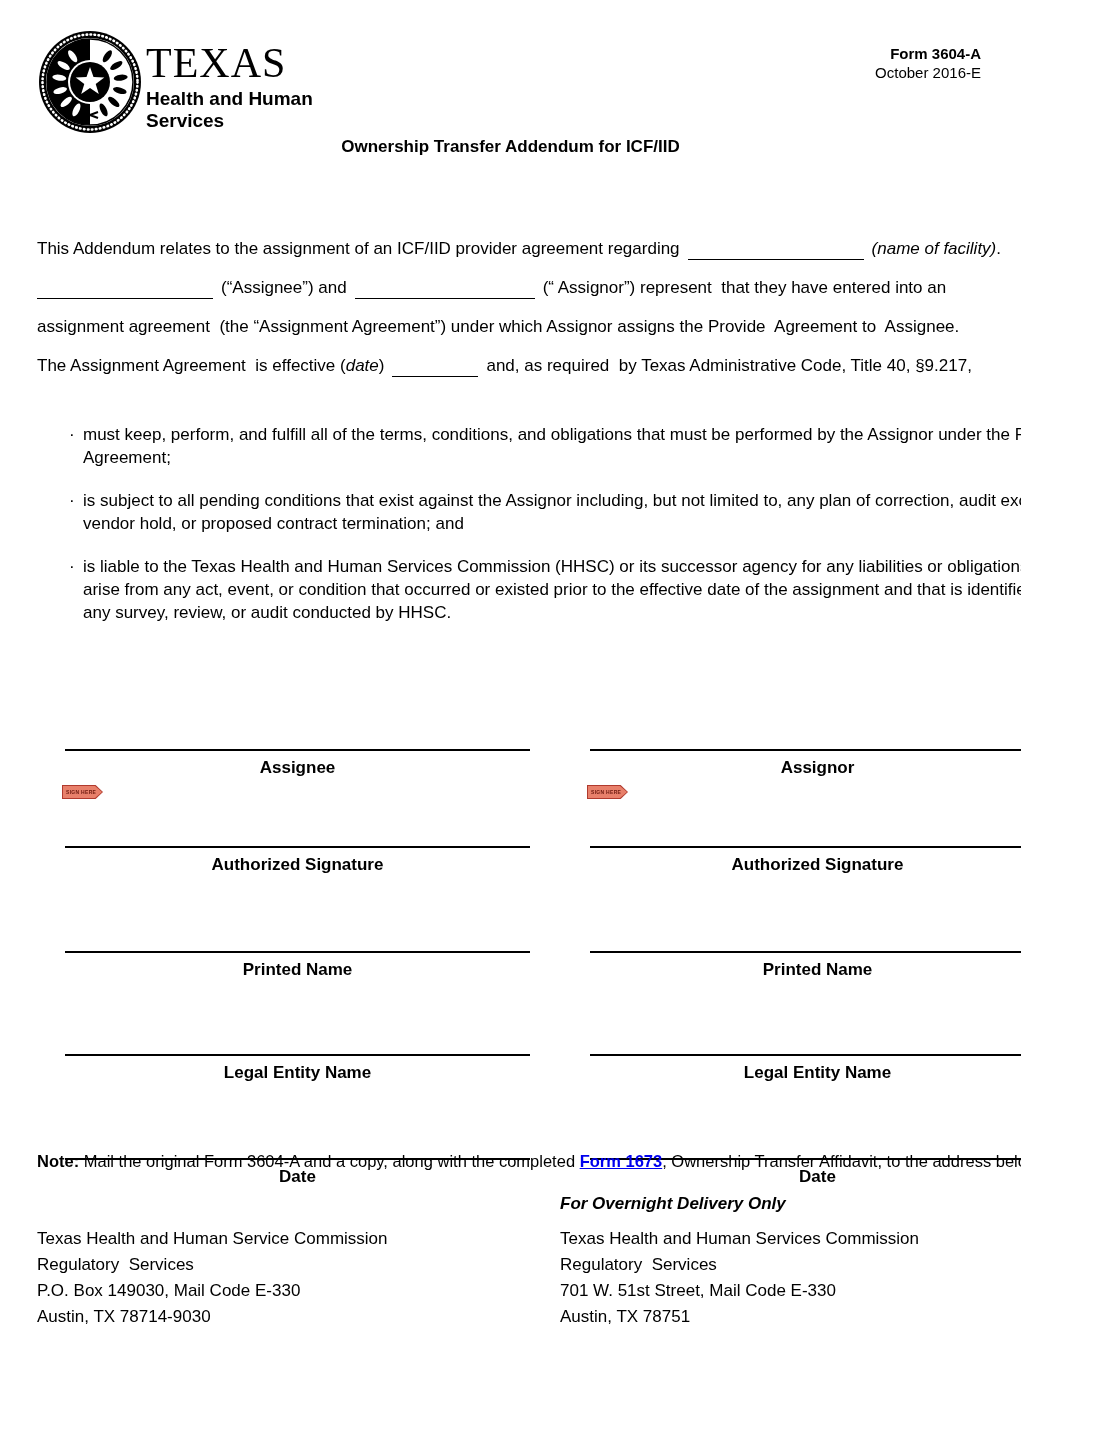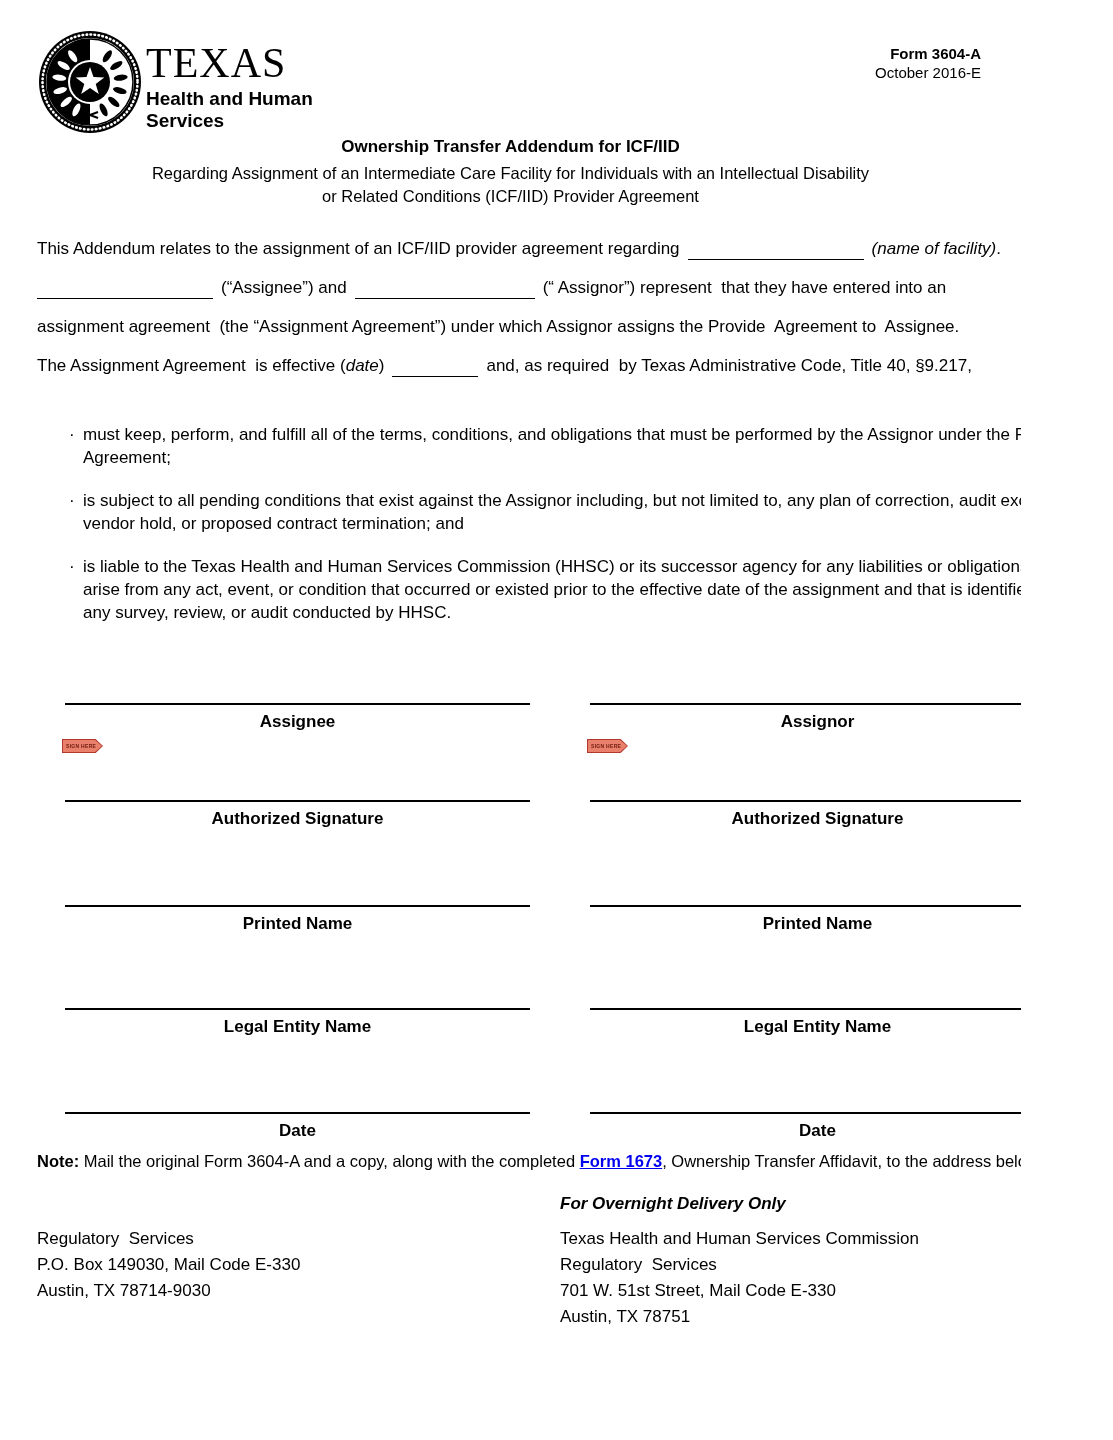--- a/index.html
+++ b/index.html
@@ -27,21 +27,21 @@
   .it{font-style:italic;}
   
   .bullets{position:absolute;left:69px;top:423px;width:1010px;font-size:17px;}
   .bullet{display:flex;margin-bottom:20px;line-height:23px;}
   .bullet .dot{width:14px;flex:0 0 14px;}
   .bullet .btxt{flex:1;white-space:pre-wrap;}
   
   .sigcol{position:absolute;top:703px;height:445px;}
   .sigcol.left{left:65px;width:465px;}
   .sigcol.right{left:590px;width:455px;}
-  .siggroup{position:absolute;left:0;right:0;}
+  .siggroup{position:absolute;left:0;right:0;margin-top:46px;}
   .sigrule{border-top:2px solid #000;}
   .siglabel{text-align:center;font-weight:bold;font-size:17px;margin-top:7px;}
   .sign-tag{position:absolute;left:-3px;top:36px;width:41px;height:14px;
     clip-path:polygon(0 0,82% 0,100% 50%,82% 100%,0 100%);background:#B03A2E;}
   .sign-tag-in{position:absolute;left:1px;top:1px;right:1px;bottom:1px;
     clip-path:polygon(0 0,82% 0,100% 50%,82% 100%,0 100%);background:#E8806B;
     display:flex;align-items:center;padding-left:3px;
     font-size:5px;font-weight:bold;color:#6e1a10;letter-spacing:.3px;white-space:nowrap;}
   
   .note{position:absolute;left:37px;top:1152px;width:1050px;font-size:16.5px;white-space:pre;}
@@ -97,24 +97,20 @@
       <div>Services</div>
     </div>
   </div>
 
   <div class="form-no">
     <div class="fno">Form 3604-A</div>
     <div>October 2016-E</div>
   </div>
 
   <div class="title-main">Ownership Transfer Addendum for ICF/IID</div>
-  <div class="title-sub">
-    <div>Regarding Assignment of an Intermediate Care Facility for Individuals with an Intellectual Disability</div>
-    <div>or Related Conditions (ICF/IID) Provider Agreement</div>
-  </div>
 
   <div class="intro">
     <div class="iline"><span>This Addendum relates to the assignment of an ICF/IID provider agreement regarding</span><span class="blank" style="width:176px;"></span><span class="it">(name of facility)</span><span>.</span></div>
     <div class="iline"><span class="blank" style="width:176px;margin-left:0;"></span><span>(“Assignee”) and</span><span class="blank" style="width:180px;"></span><span>(“ Assignor”) represent  that they have entered into an</span></div>
     <div class="iline"><span>assignment agreement  (the “Assignment Agreement”) under which Assignor assigns the Provide  Agreement to  Assignee.</span></div>
     <div class="iline"><span>The Assignment Agreement  is effective (</span><span class="it">date</span><span>)</span><span class="blank" style="width:86px;"></span><span>and, as required  by Texas Administrative Code, Title 40, §9.217,</span></div>
   </div>
 
   <div class="bullets">
     <div class="bullet">
@@ -181,20 +177,21 @@
       <div class="sigrule"></div>
       <div class="siglabel">Date</div>
     </div>
   </div>
 
   <div class="note"><span class="nlabel">Note:</span><span> Mail the original Form 3604-A and a copy, along with the completed </span><a href="#">Form 1673</a><span>, Ownership Transfer Affidavit, to the address below.</span></div>
 
   <div class="overnight">For Overnight Delivery Only</div>
 
   <div class="addr left">
+    <div>Texas Health and Human Service Commission</div>
     <div>Regulatory  Services</div>
     <div>P.O. Box 149030, Mail Code E-330</div>
     <div>Austin, TX 78714-9030</div>
   </div>
   <div class="addr right">
     <div>Texas Health and Human Services Commission</div>
     <div>Regulatory  Services</div>
     <div>701 W. 51st Street, Mail Code E-330</div>
     <div>Austin, TX 78751</div>
   </div>

